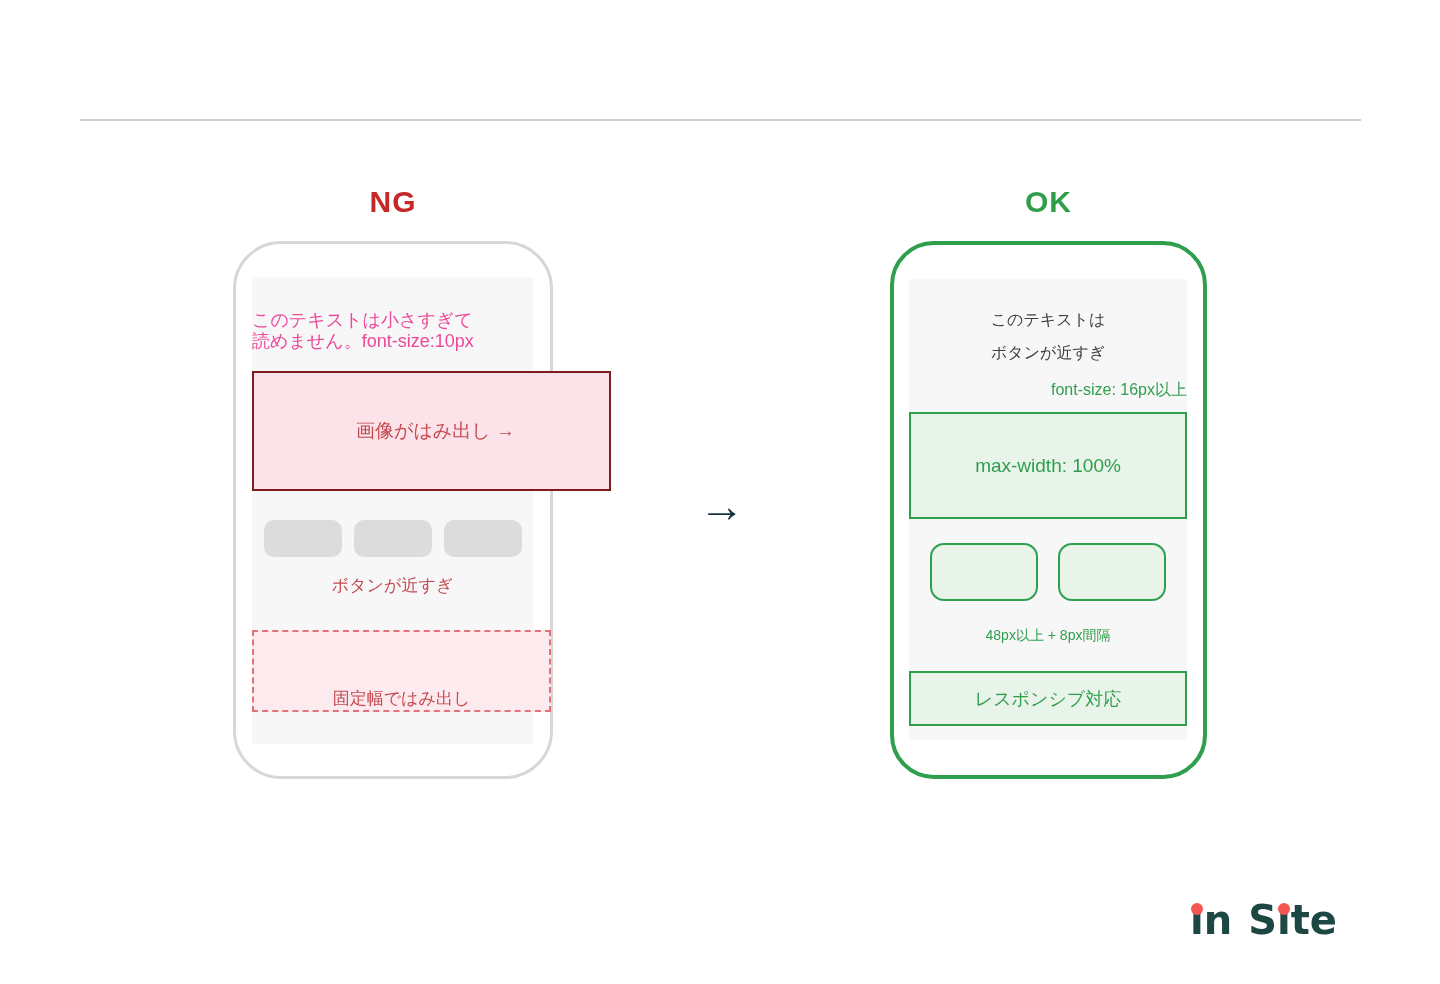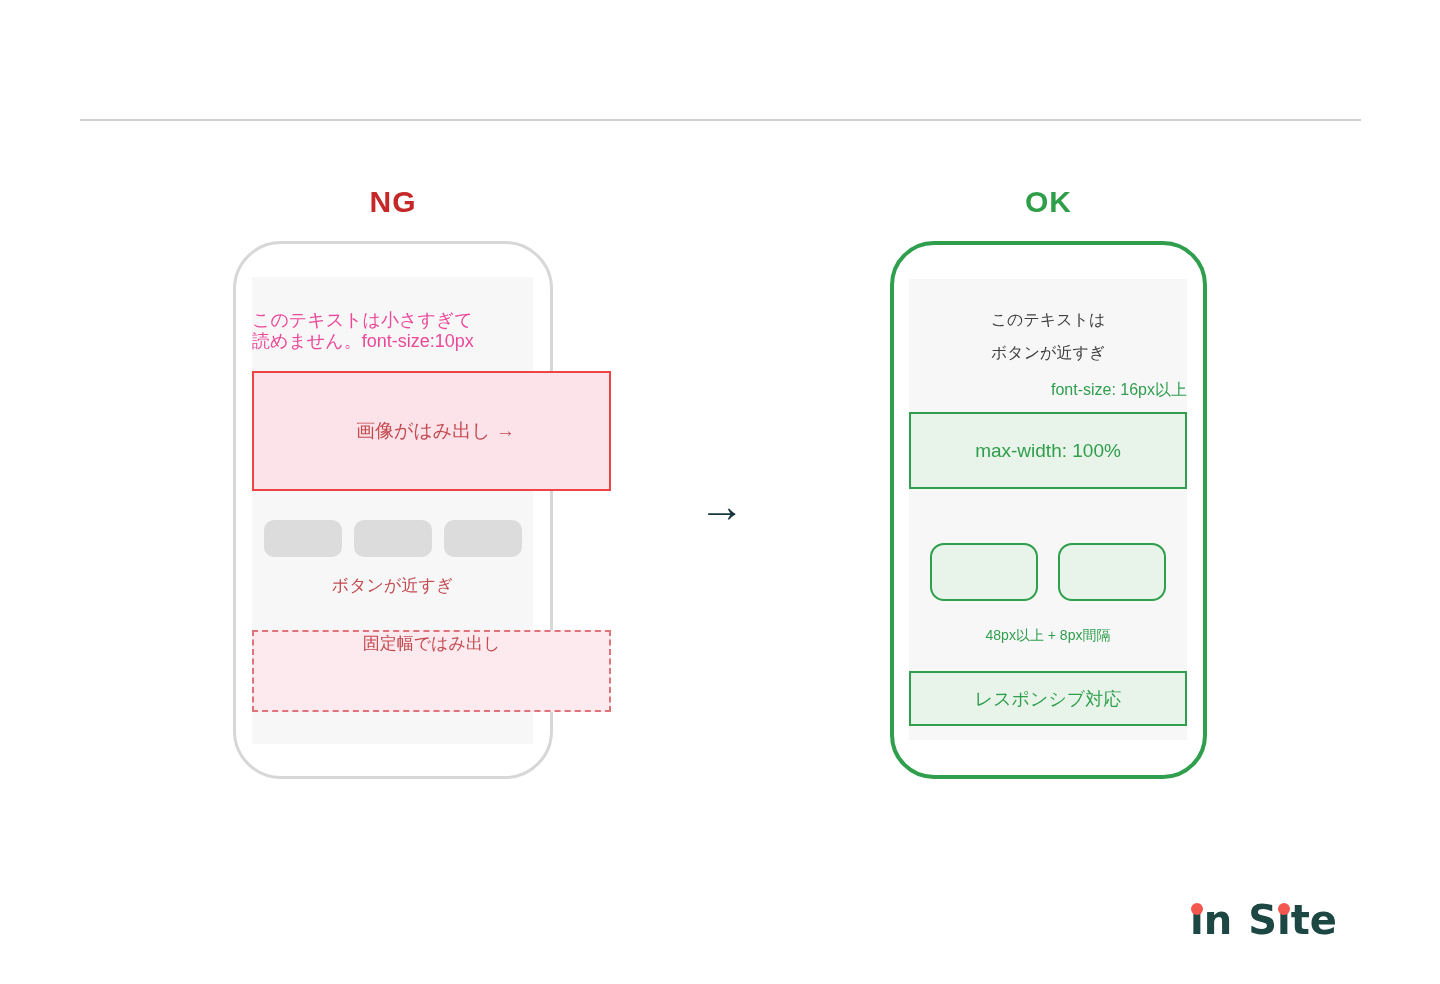--- a/index.html
+++ b/index.html
@@ -47,53 +47,53 @@
   .phone.ng .screen { left: 16px; top: 33px; width: 281px; height: 467px; }
   .phone.ok .screen { left: 15px; top: 34px; width: 278px; height: 461px; }
 
   
   .ng-tiny-text {
     position: absolute; left: 16px; top: 66px; width: 281px;
     text-align: left; font-size: 18px; line-height: 21px; color: #ec4899;
   }
   .ng-overflow-box {
     position: absolute; left: 16px; top: 127px; width: 359px; height: 120px;
-    background: #fce3ea; border: 2px solid #ef4444;
+    background: #fce3ea; border: 2px solid #7f1d1d;
     display: flex; align-items: center; justify-content: center;
     color: #c34a4f; font-size: 19px; padding-left: 8px;
   }
   .ng-buttons-row {
     position: absolute; left: 16px; top: 276px; width: 281px;
     display: flex; justify-content: center; gap: 12px;
   }
   .ng-gray-button {
     width: 78px; height: 37px; background: #dcdcdc; border-radius: 10px;
   }
   .ng-note {
     position: absolute; left: 16px; top: 330px; width: 281px;
     text-align: center; color: #c34a4f; font-size: 17px;
   }
   .ng-fixed-box {
-    position: absolute; left: 16px; top: 386px; width: 359px; height: 82px;
+    position: absolute; left: 16px; top: 386px; width: 299px; height: 82px;
     background: #fdeaef; border: 2px dashed #e07379;
-    display: flex; align-items: flex-start; justify-content: center;
+    display: flex; align-items: flex-end; justify-content: center;
     color: #c34a4f; font-size: 17px;
   }
 
   
   .ok-heading {
     position: absolute; left: 15px; top: 58px; width: 278px;
     text-align: center; font-size: 16px; line-height: 33px; color: #3f3f3f;
   }
   .ok-font-note {
     position: absolute; left: 15px; top: 135px; width: 278px;
     text-align: right; color: #2f9e4d; font-size: 16px;
   }
   .ok-maxwidth-box {
-    position: absolute; left: 15px; top: 167px; width: 278px; height: 77px;
+    position: absolute; left: 15px; top: 167px; width: 278px; height: 107px;
     background: #e8f4e9; border: 2px solid #2f9e4d;
     display: flex; align-items: center; justify-content: center;
     color: #2f9e4d; font-size: 19px;
   }
   .ok-buttons-row {
     position: absolute; left: 15px; top: 298px; width: 278px;
     display: flex; justify-content: center; gap: 20px;
   }
   .ok-green-button {
     width: 108px; height: 58px; background: #e8f4e9;

